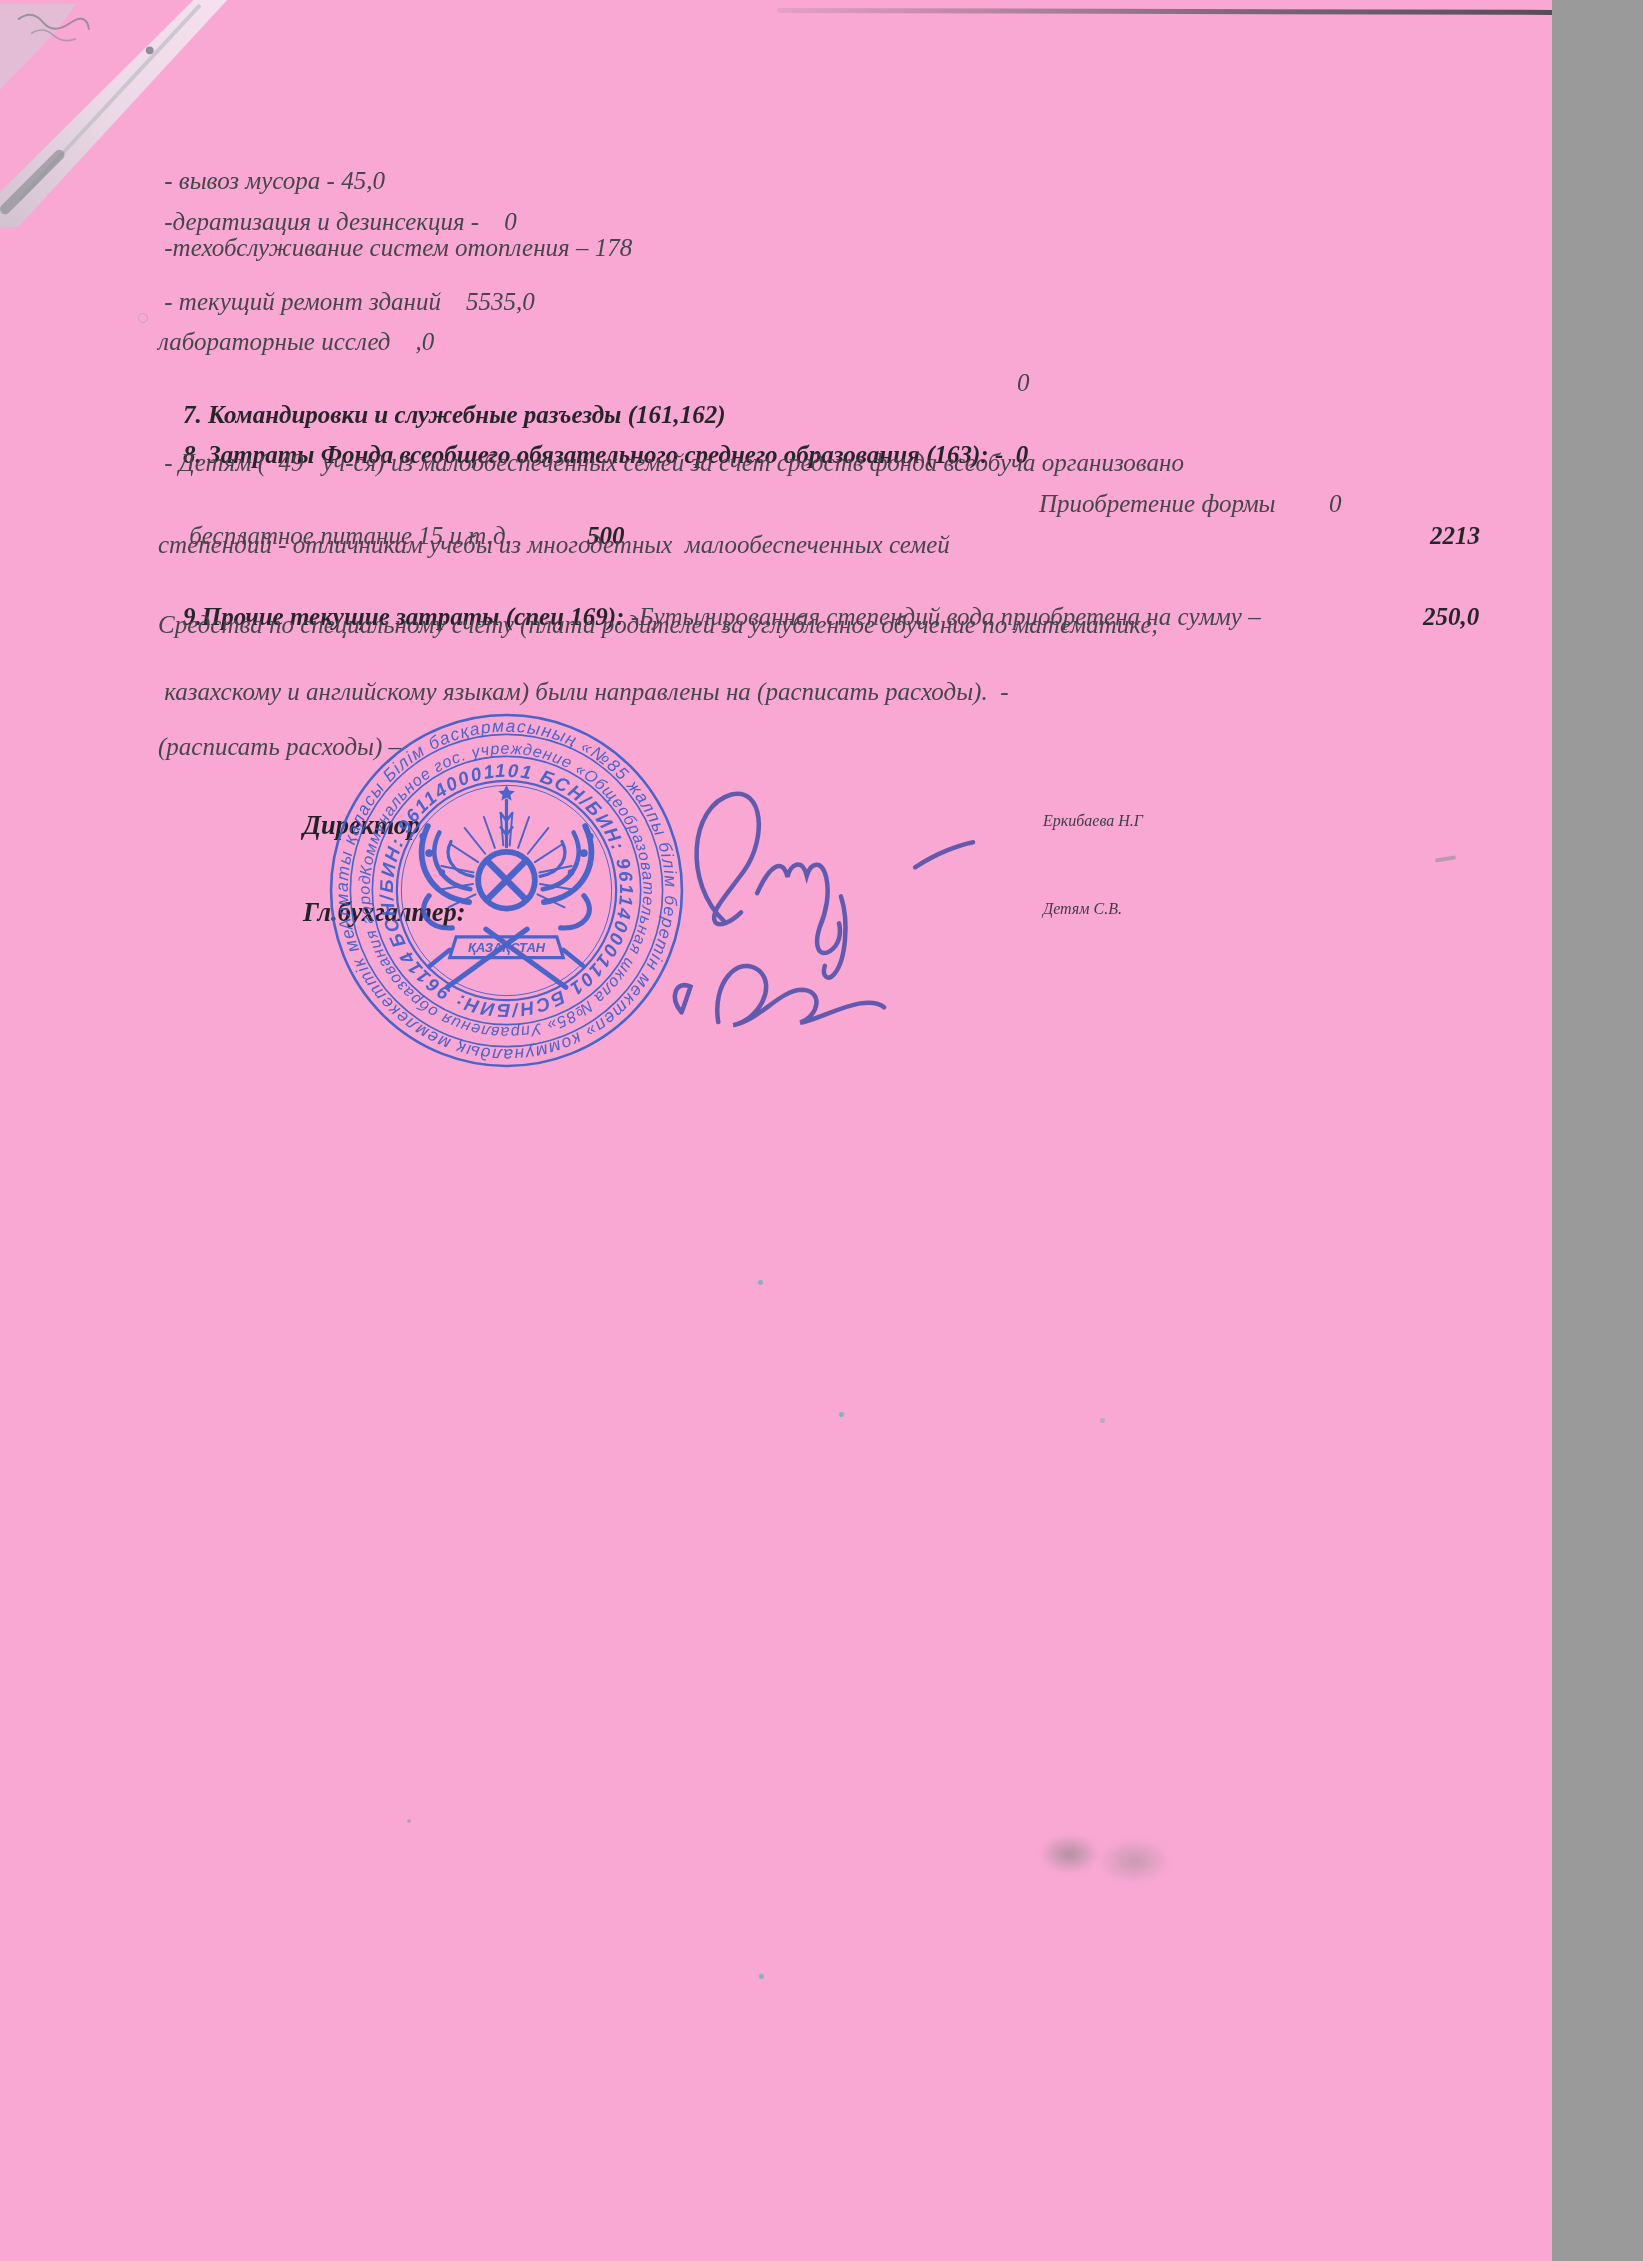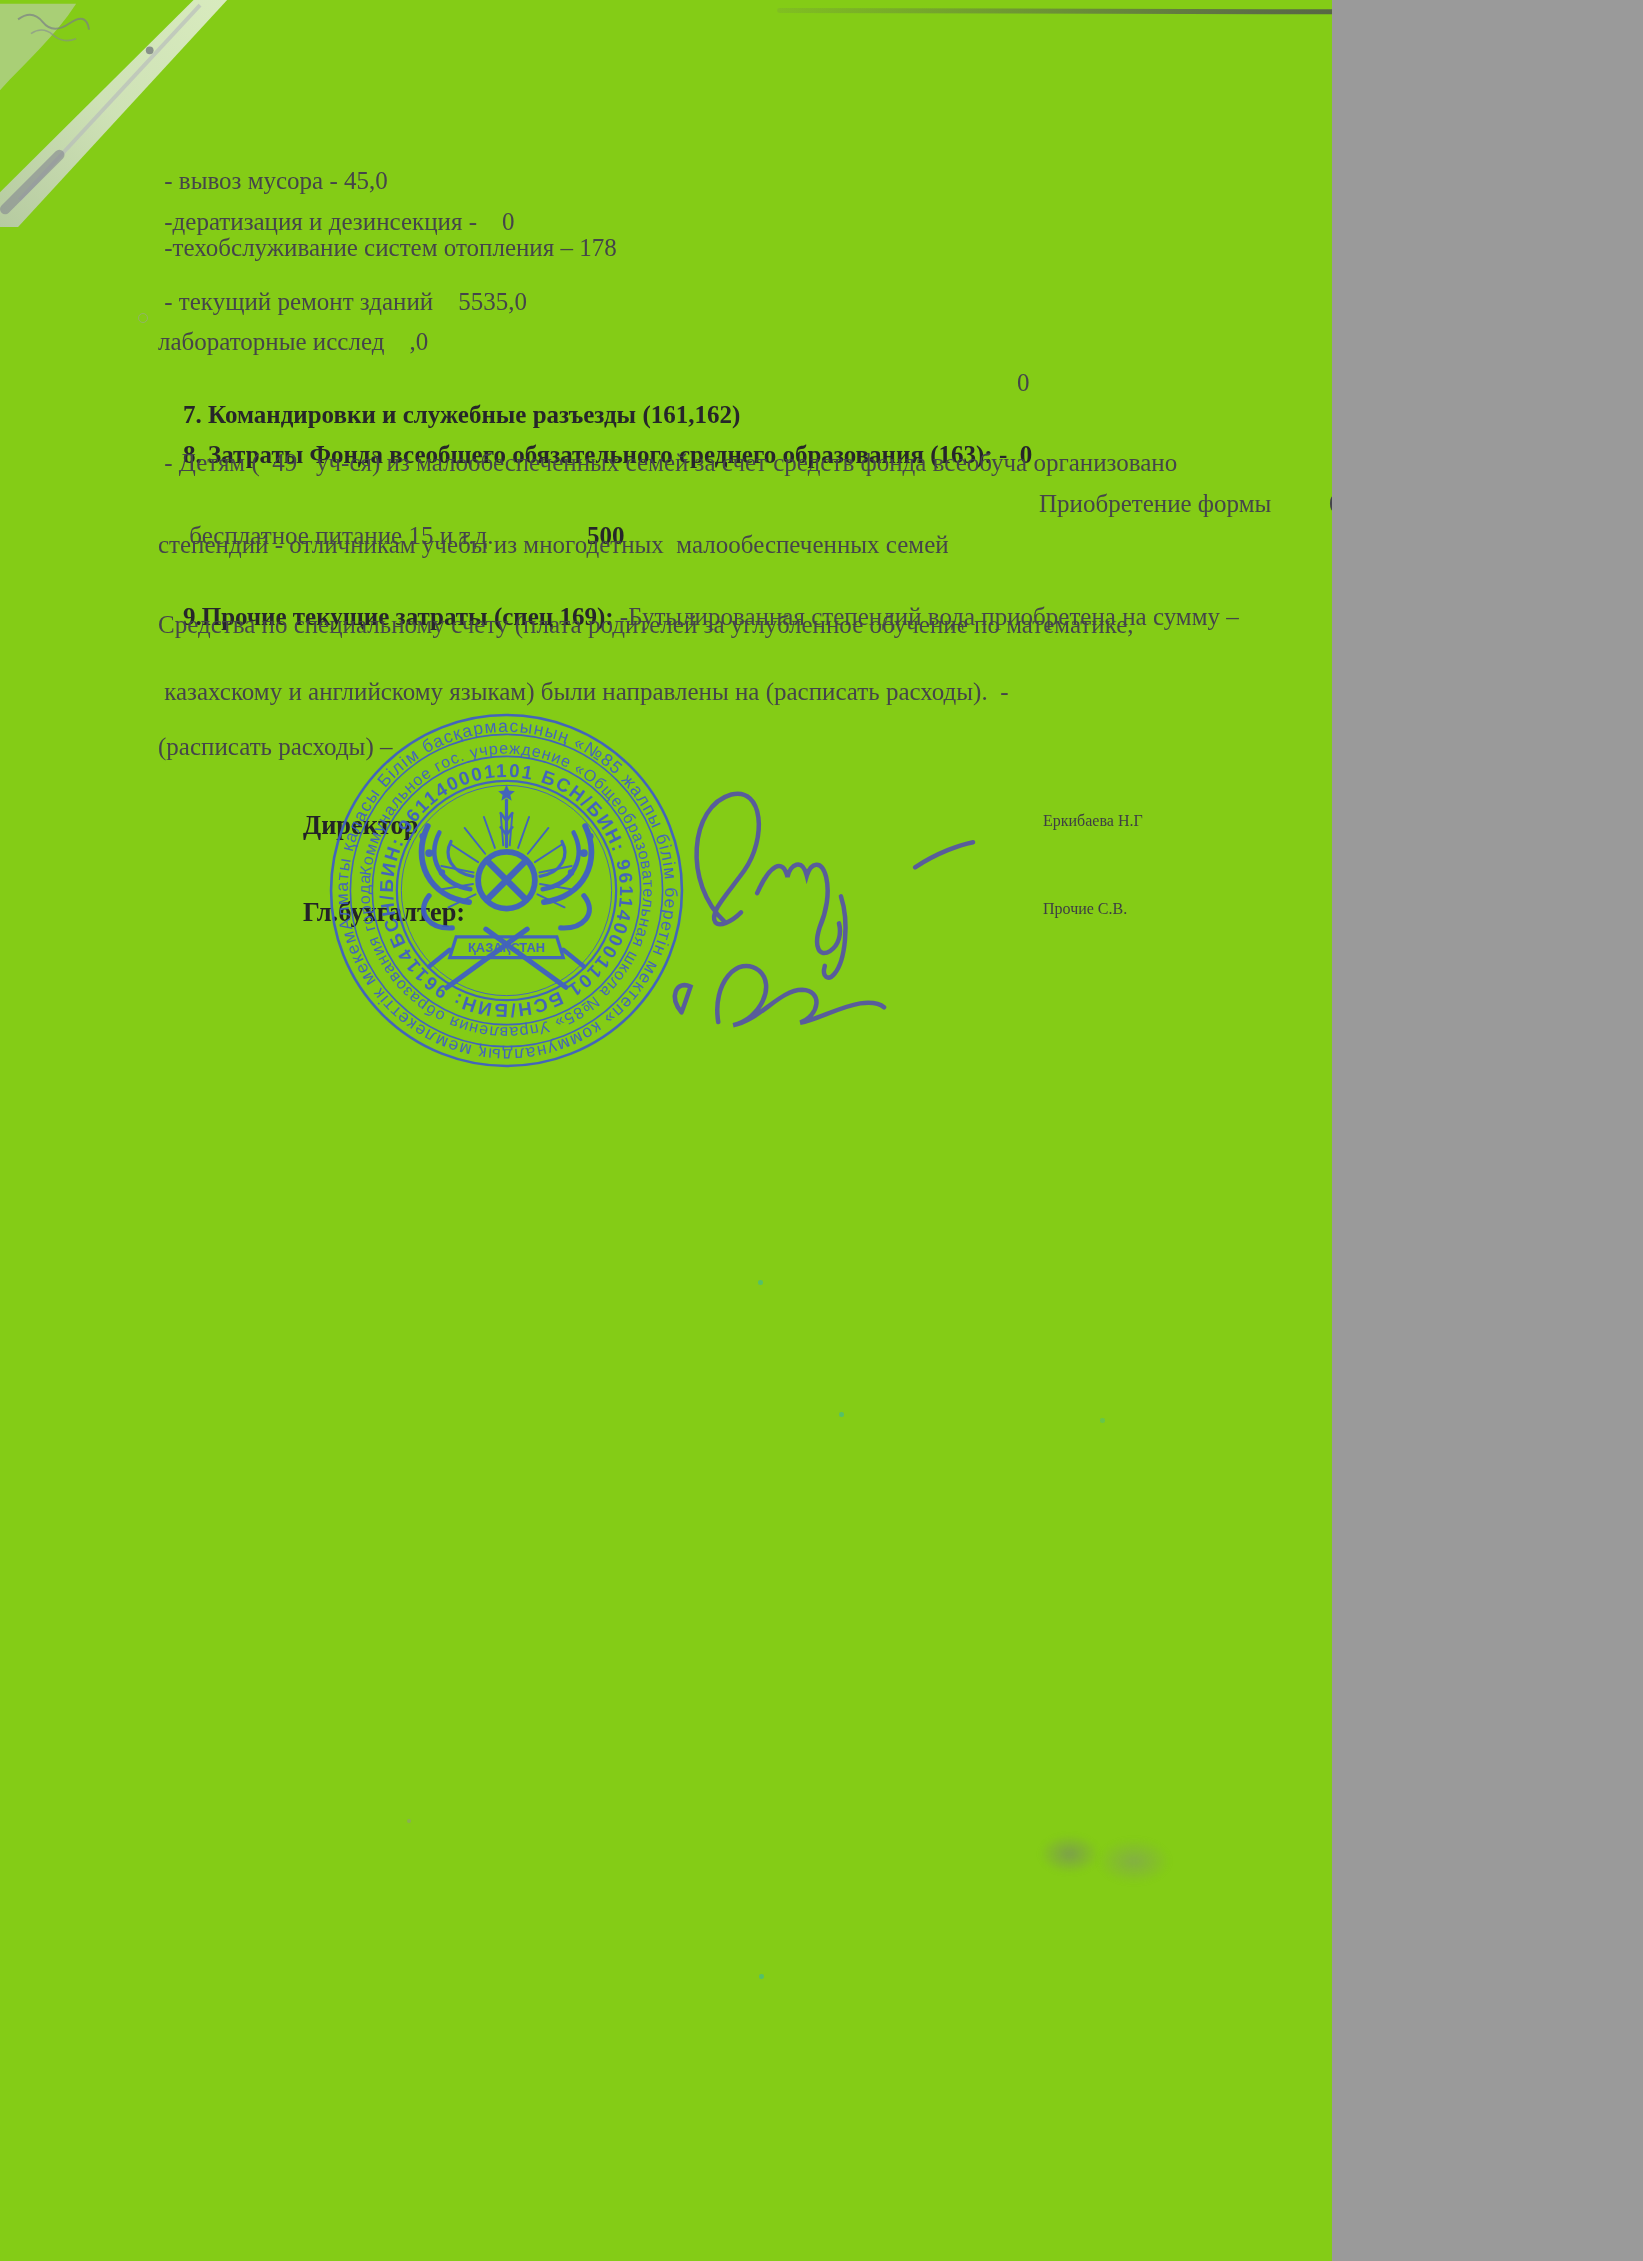--- a/index.html
+++ b/index.html
@@ -1,17 +1,17 @@
 <!DOCTYPE html>
 <html style="font-size:10.3px"><head>
 <meta charset="utf-8">
 <style>
   html,body{margin:0;padding:0;background:#9a9a9a;}
-  .page{position:relative;width:1332px;height:2261px;background:#84cc16;overflow:hidden;
-        font-family:"Liberation Serif",serif;color:#46464b;}
+  .page{position:relative;width:1552px;height:2261px;background:#f9a8d4;overflow:hidden;
+        font-family:"Liberation Serif",serif;color:#46464b;font-style:italic;}
   .line{position:absolute;left:158px;font-size:25px;line-height:32px;white-space:pre;color:#45454a;}
   .b{font-weight:bold;color:#26262a;margin-top:32px;}
   .val{position:absolute;top:0;white-space:pre;}
   .sig-label{position:absolute;left:303px;font-size:26.4px;font-weight:bold;color:#232327;white-space:pre;}
   .sig-name{position:absolute;left:1043px;font-size:16px;color:#3e3e44;white-space:pre;}
   .stamp{position:absolute;left:313px;top:697px;width:387px;height:387px;filter:blur(0.4px);opacity:0.93;}
   .signature{position:absolute;filter:blur(0.2px);opacity:0.9;}
   .scanline{position:absolute;left:777px;top:9px;width:864px;height:4.5px;border-radius:2.6px;
             background:linear-gradient(to right,rgba(100,100,106,0.12),rgba(80,80,86,0.75) 55%,rgba(58,58,64,0.9));
             transform:rotate(0.15deg);}
@@ -81,21 +81,21 @@
     <span class="b">9.Прочие текущие затраты (спец 169):</span><span> -Бутылированная степендий вода приобретена на сумму –</span>
     <span class="val b" style="left:1265px">250,0</span>
   </div>
   <div class="line" style="top:609px">Средства по специальному счету (плата родителей за углубленное обучение по математике,</div>
   <div class="line" style="top:676px"> казахскому и английскому языкам) были направлены на (расписать расходы).  -</div>
   <div class="line" style="top:731px">(расписать расходы) –</div>
 
   <div class="sig-label" style="top:810px">Директор</div>
   <div class="sig-name" style="top:812px">Еркибаева Н.Г</div>
   <div class="sig-label" style="top:897px">Гл.бухгалтер:</div>
-  <div class="sig-name" style="top:900px">Прочие С.В.</div>
+  <div class="sig-name" style="top:900px">Детям С.В.</div>
 
   <svg class="stamp" viewBox="0 0 600 600">
     <defs>
       <path id="ringA" d="M 54,300 A 246,246 0 1 1 546,300 A 246,246 0 1 1 54,300"></path>
       <path id="ringB" d="M 88,300 A 212,212 0 1 1 512,300 A 212,212 0 1 1 88,300"></path>
       <path id="ringC" d="M 124,300 A 176,176 0 1 1 476,300 A 176,176 0 1 1 124,300"></path>
     </defs>
 
     <g fill="none" stroke="#3f5ec7">
       <circle cx="300" cy="300" r="272" stroke-width="4"></circle>

